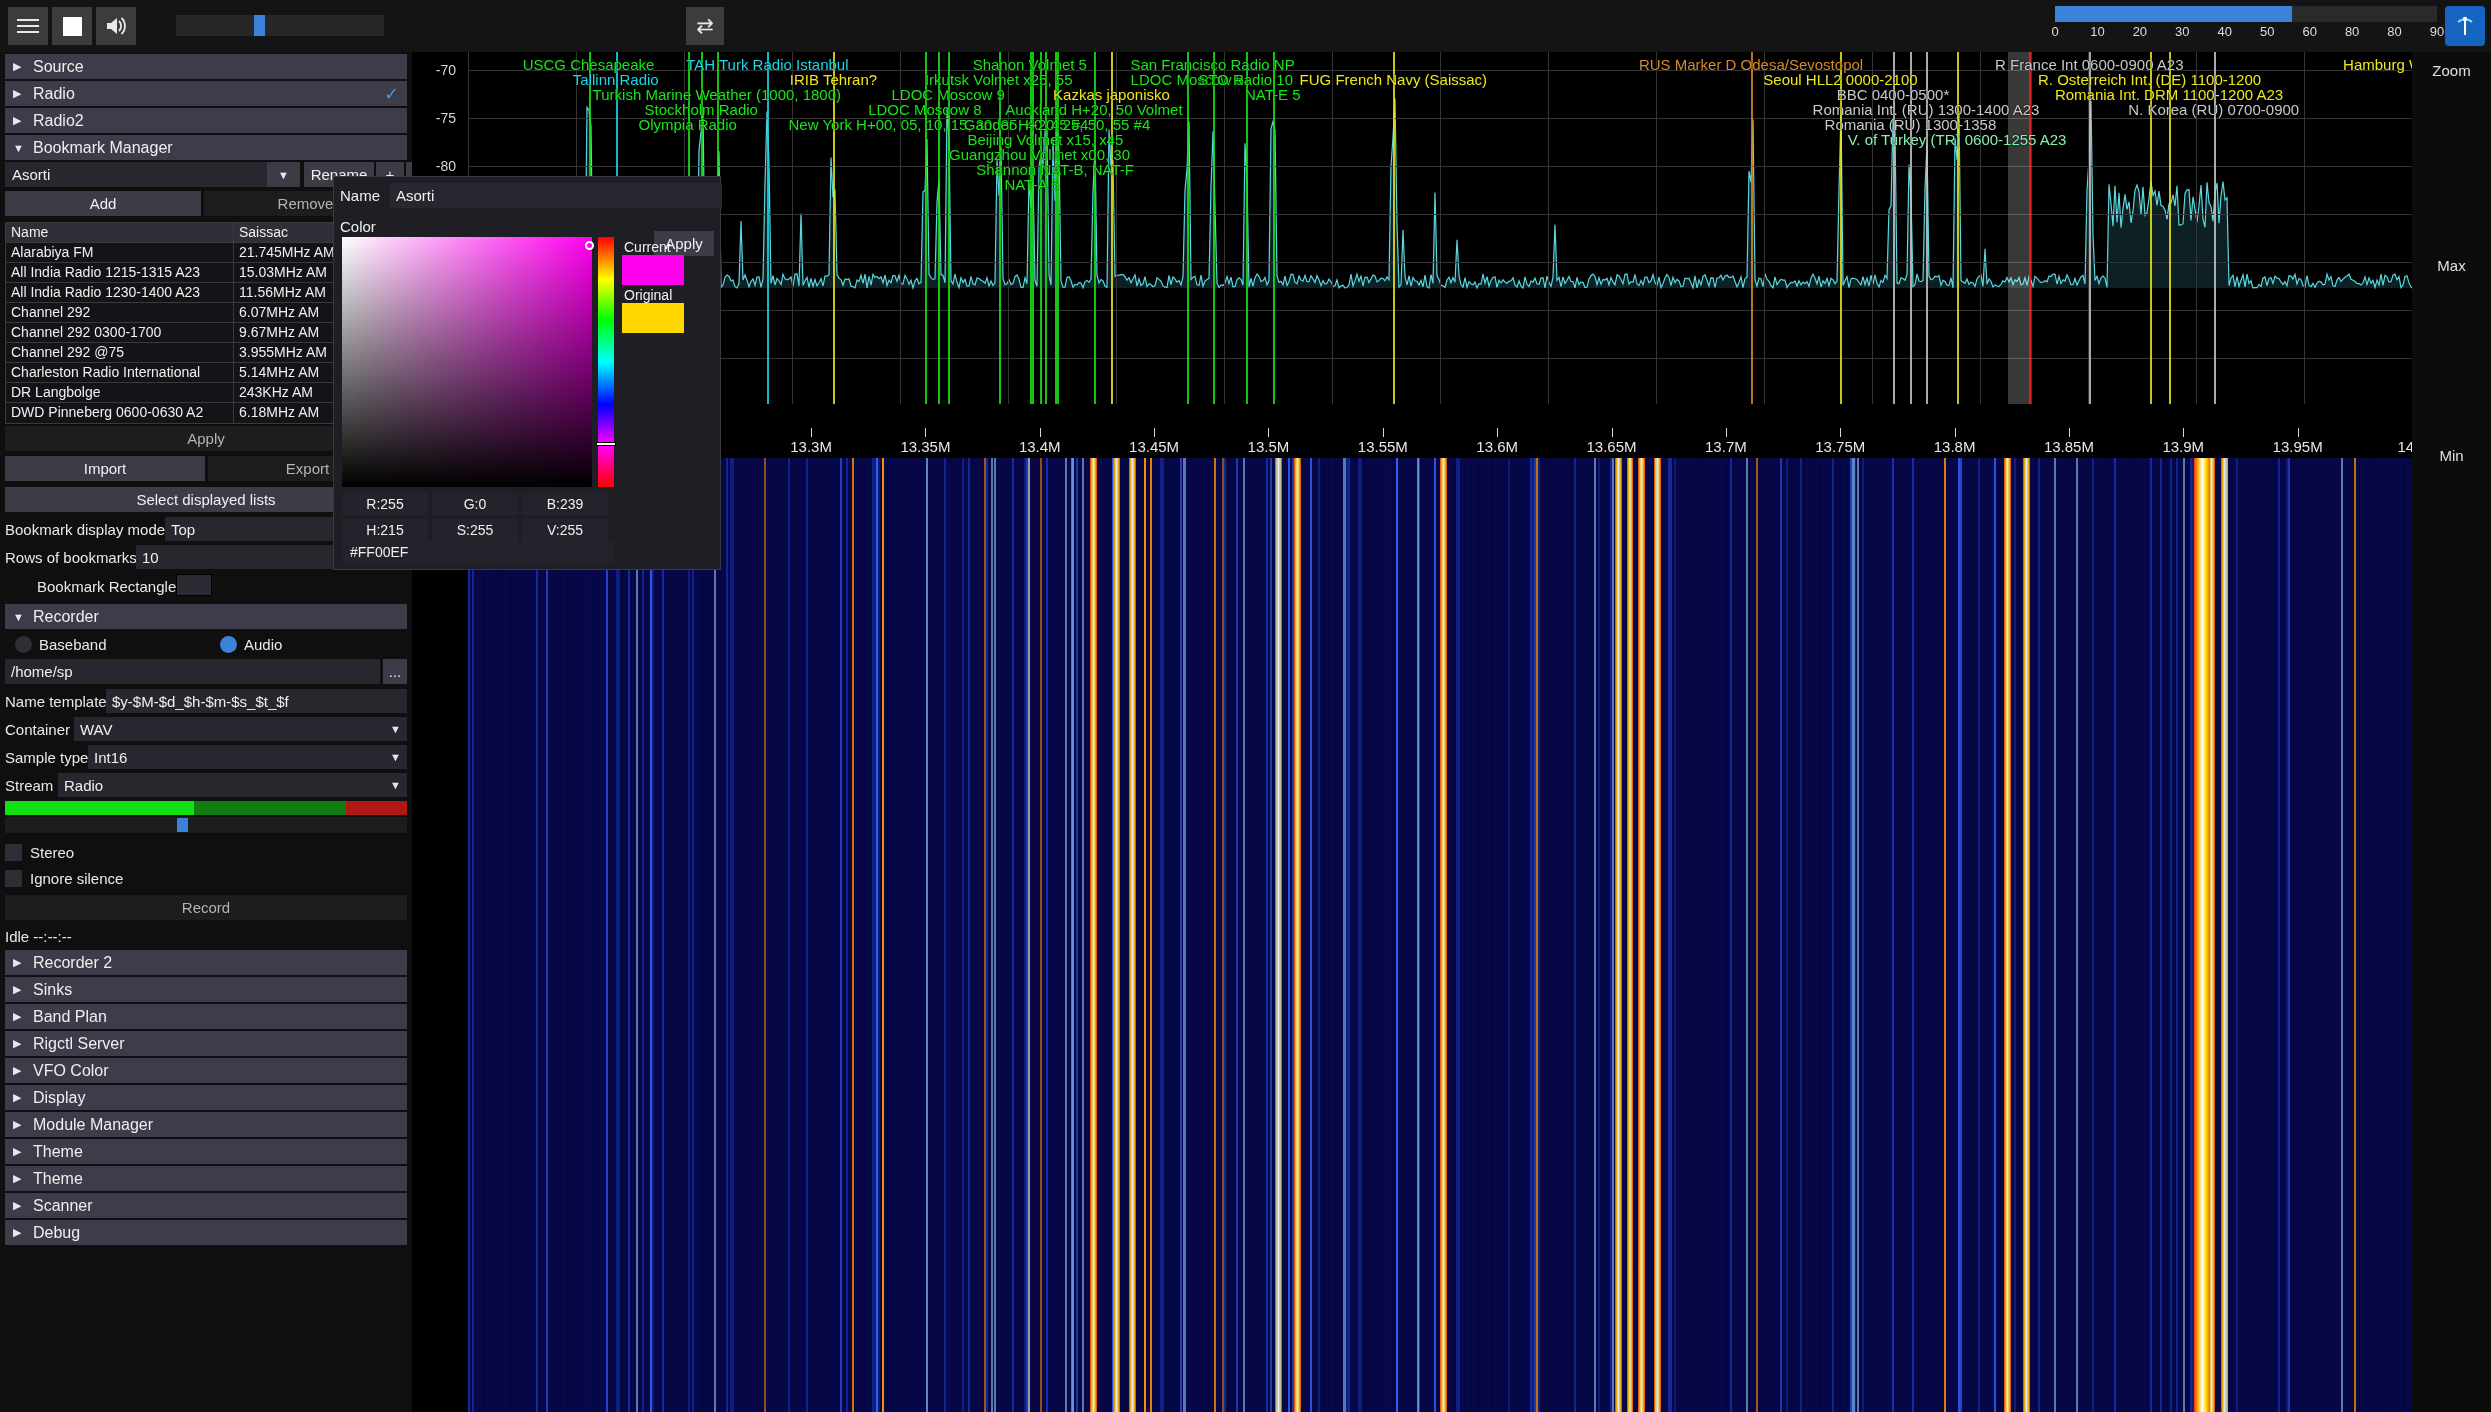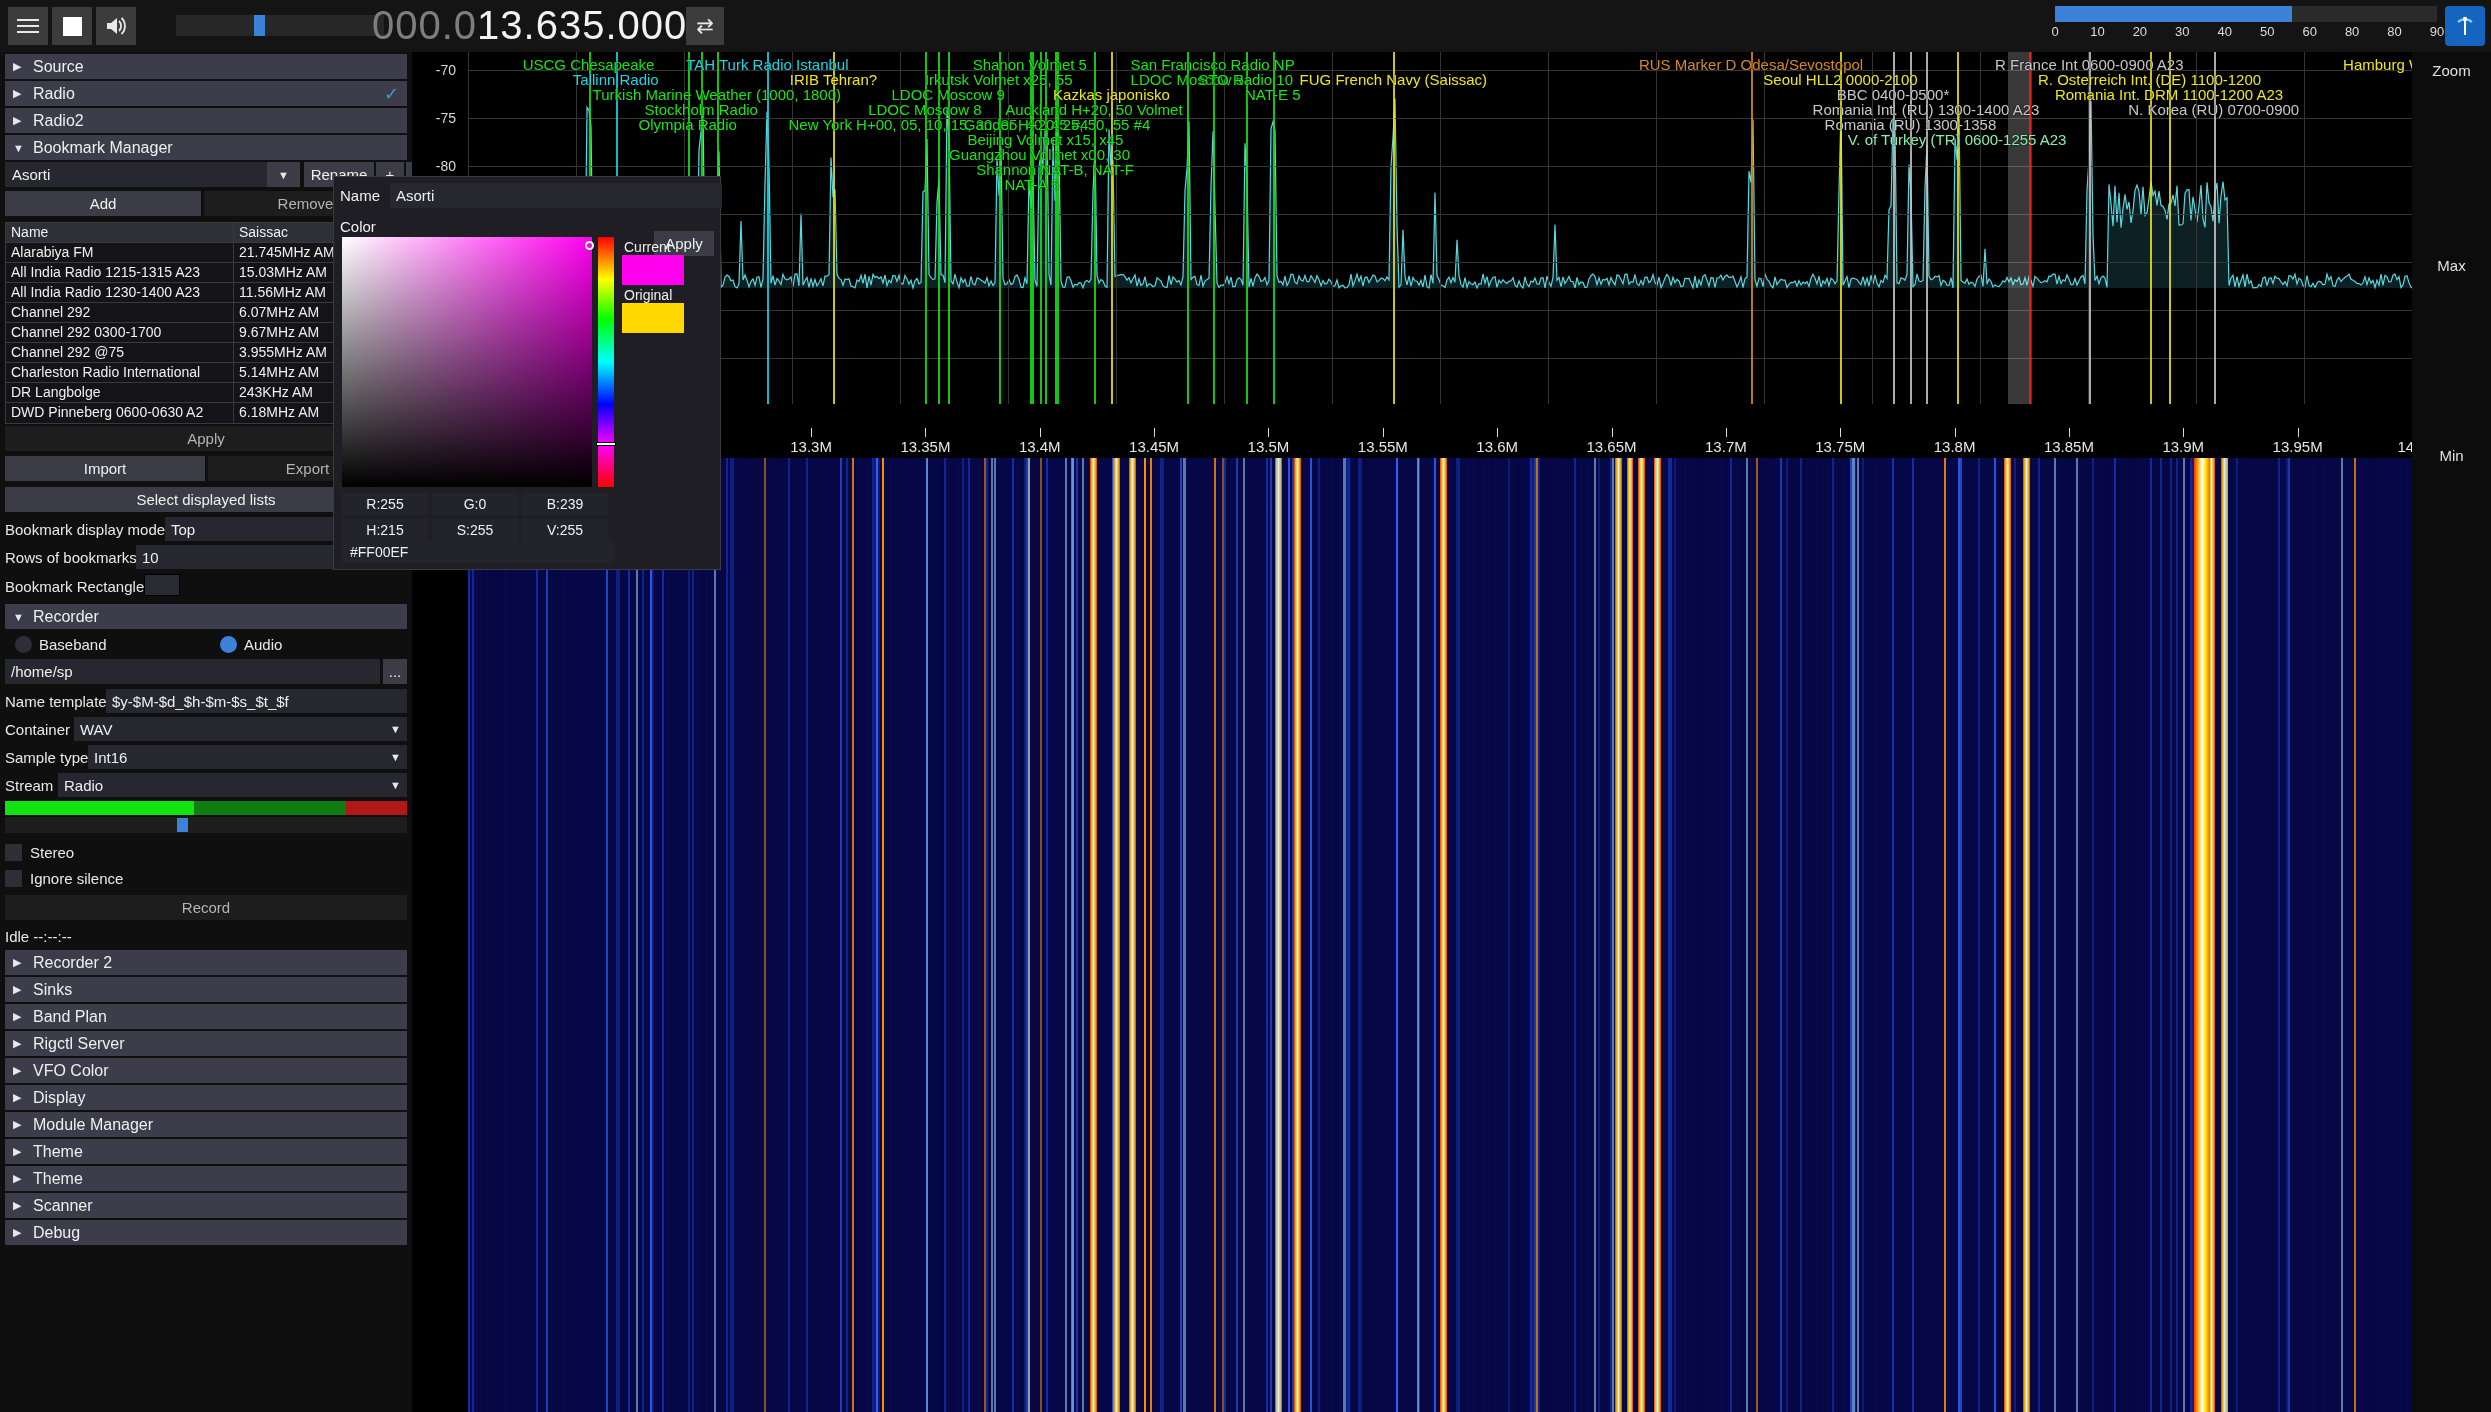--- a/index.html
+++ b/index.html
@@ -128,21 +128,21 @@
   #apply-wide { width: 402px; margin-bottom: 5px; }
   #impexp { position: relative; height: 28px; margin-bottom: 3px; }
   #import-btn { position:absolute; left:0; top:0; width: 200px; height:25px; }
   #export-btn { position:absolute; left:203px; top:0; width: 199px; height:25px; }
   #seldisp { width: 402px; margin-bottom: 4px; }
 
   #bm-mode-row { position: relative; height: 26px; }
   #bm-mode-field { position:absolute; left:160px; top:1px; width: 242px; height:24px; }
   #bm-rows-row { position: relative; height: 26px; }
   #bm-rows-field { position:absolute; left:131px; top:1px; width: 271px; height:24px; }
-  #bm-rect-row { position: relative; height: 28px; }
+  #bm-rect-row { position: relative; height: 28px; margin-left: 32px; }
   #bm-rect-swatch { position:absolute; left:139px; top:2px; width: 36px; height:22px;
                     background: #2a2a33; border: 1px solid #000; }
 
   
   .radio-dot {
     width: 17px; height: 17px; border-radius: 50%; background: #2e2e36;
     margin-right: 7px; flex: none;
   }
   .radio-dot.on { background: #3b82d8; }
   #path-row { position: relative; height: 27px; margin-bottom: 2px; }
@@ -298,23 +298,20 @@
   </button>
   <button class="tb-btn" style="left:96px;">
     <svg width="24" height="22" viewBox="0 0 24 22">
       <path d="M3 8 h4 l6 -5 v16 l-6 -5 H3 z" fill="#e8e8e8"></path>
       <path d="M15 6 a7 7 0 0 1 0 10" stroke="#e8e8e8" stroke-width="1.8" fill="none"></path>
       <path d="M17.5 3 a11 11 0 0 1 0 16" stroke="#e8e8e8" stroke-width="1.8" fill="none"></path>
     </svg>
   </button>
   <div class="vol-slider">
     <div class="vol-handle"></div>
-  </div>
-  <div id="freq-display">
-    <span class="freq-dim">000.0</span><span class="freq-bright">13.635.000</span>
   </div>
   <div id="swap-btn">⇄</div>
 
   <div id="smeter">
     <div id="smeter-bar">
       <div id="smeter-fill" style="width: 62%;"></div>
     </div>
     <div id="smeter-ticks">
         <span style="left: 0%;">0</span>
         <span style="left: 11.1111%;">10</span>

